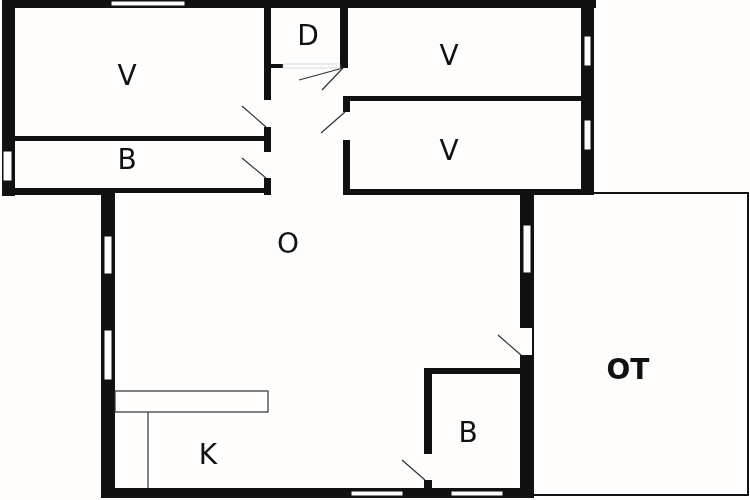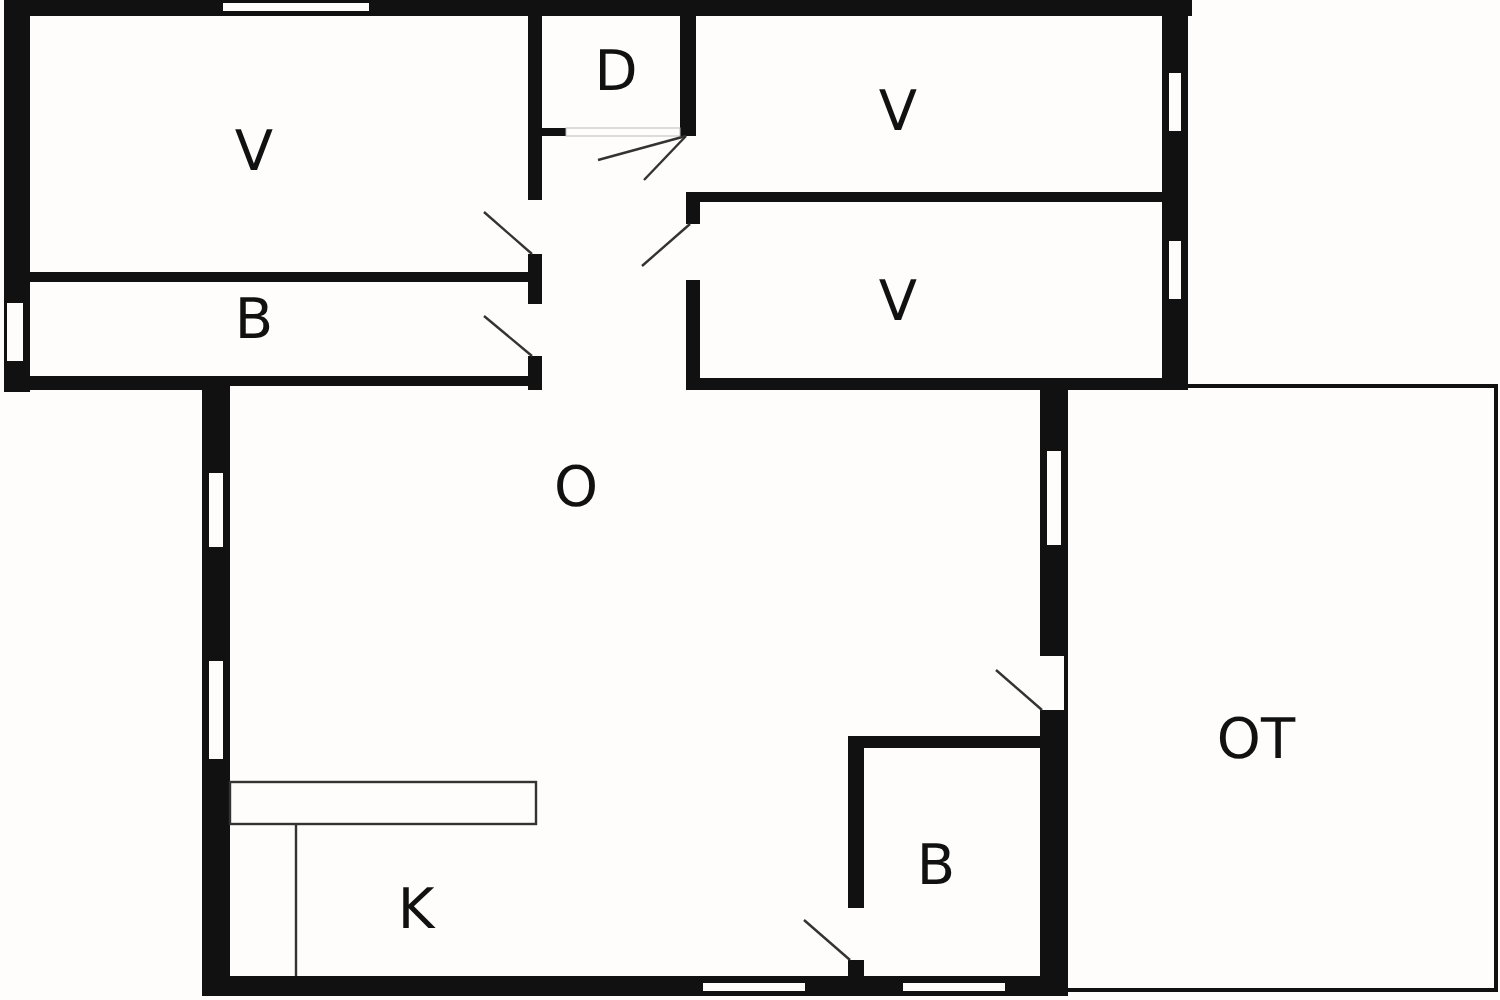--- a/index.html
+++ b/index.html
@@ -91,13 +91,13 @@
 </svg>
 
 <div class="room-label" style="left:127px;top:76px;">V</div>
 <div class="room-label" style="left:127px;top:160px;">B</div>
 <div class="room-label" style="left:308px;top:36px;">D</div>
 <div class="room-label" style="left:449px;top:56px;">V</div>
 <div class="room-label" style="left:449px;top:151px;">V</div>
 <div class="room-label" style="left:288px;top:244px;">O</div>
 <div class="room-label" style="left:208px;top:455px;">K</div>
 <div class="room-label" style="left:468px;top:433px;">B</div>
-<div class="room-label" style="left:628px;top:370px;">OT</div>
+<div class="room-label" style="left:628px;top:370px;font-weight:bold;">OT</div>
 
 </body></html>

